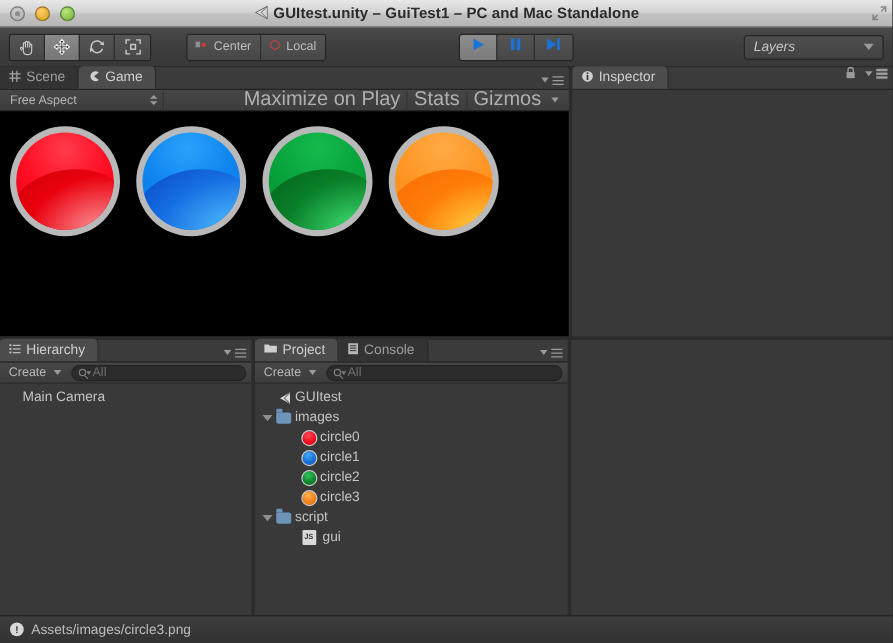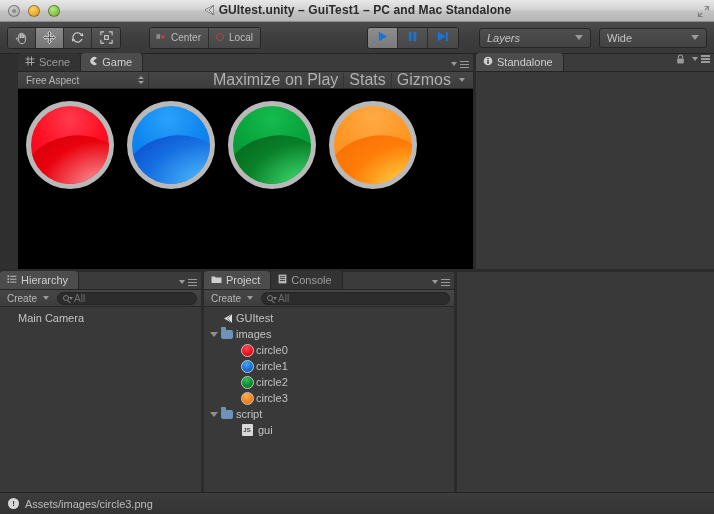--- a/index.html
+++ b/index.html
@@ -443,31 +443,27 @@
         </span>
       </div>
     </div>
 
     <div class="spacer"></div>
 
     <div class="dropdown dd-layers">
       <span class="dd-label">Layers</span>
       <span class="dd-arrow"></span>
     </div>
-    <div class="dropdown dd-layout">
-      <span class="dd-label">Wide</span>
-      <span class="dd-arrow"></span>
-    </div>
   </div>
 
   <div class="workspace">
 
     <div class="row-top">
 
-      <div class="panel" style="width:455px; flex:0 0 455px;margin-left:18px;">
+      <div class="panel" style="width:455px; flex:0 0 455px;">
         <div class="tabbar">
           <div class="tab">
             <span>
               <svg width="10" height="10" viewBox="0 0 10 10">
                 <path d="M3 0.5 V9.5 M6.5 0.5 V9.5 M0.5 3 H9.5 M0.5 6.5 H9.5" stroke="#a5a5a5" stroke-width="1"></path>
               </svg>
             </span>
             <span>Scene</span>
           </div>
           <div class="tab active">
@@ -540,21 +536,21 @@
       <div class="panel" style="flex:1 1 auto;">
         <div class="tabbar">
           <div class="tab active">
             <span>
               <svg width="10" height="10" viewBox="0 0 10 10">
                 <circle cx="5" cy="5" r="4.3" fill="#d0d0d0"></circle>
                 <rect x="4.3" y="4" width="1.4" height="4" fill="#3b3b3b"></rect>
                 <rect x="4.3" y="1.9" width="1.4" height="1.4" fill="#3b3b3b"></rect>
               </svg>
             </span>
-            <span>Standalone</span>
+            <span>Inspector</span>
           </div>
           <div class="tabbar-right">
             <span style="margin-right:4px;">
               <svg width="9" height="10" viewBox="0 0 9 10">
                 <path d="M2.4 4.6 V3.1 a2.1 2.1 0 0 1 4.2 0 V4.6" fill="none" stroke="#9a9a9a" stroke-width="1.1"></path>
                 <rect x="1.2" y="4.5" width="6.6" height="5" rx="0.8" fill="#9a9a9a"></rect>
               </svg>
             </span>
             <span class="mini-arrow"></span>
             <span class="hamburger">

